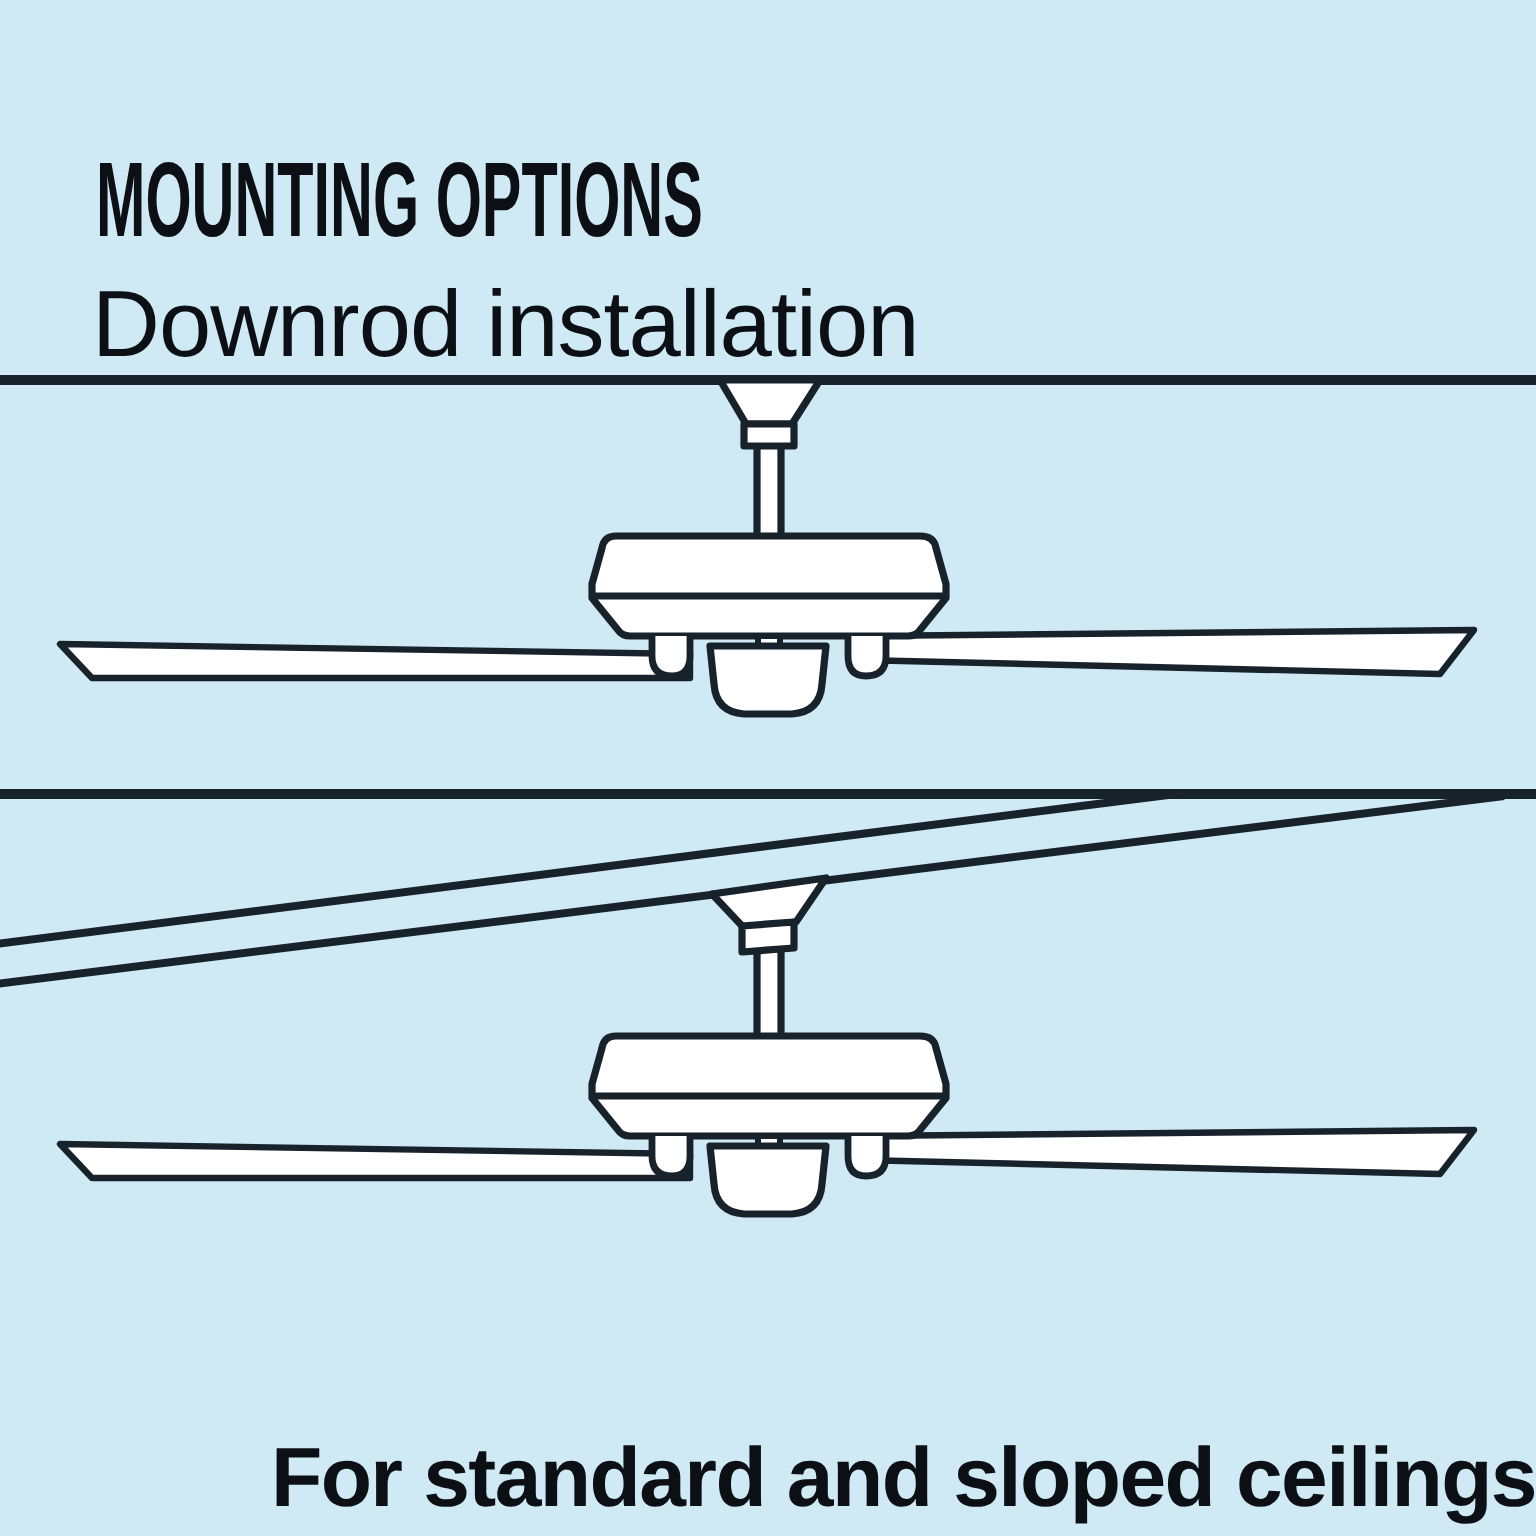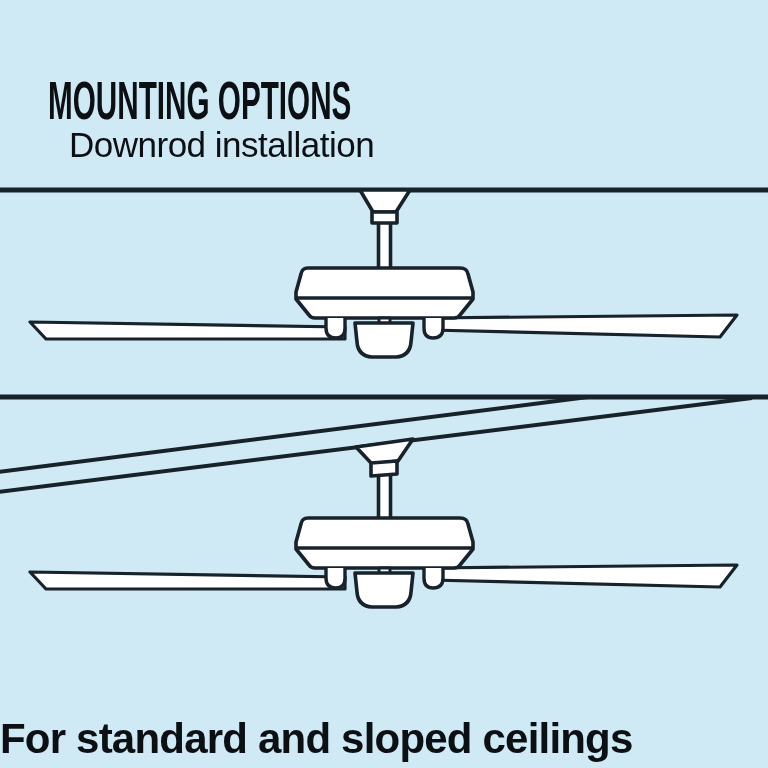--- a/index.html
+++ b/index.html
@@ -25,34 +25,33 @@
     white-space: nowrap;
     letter-spacing: 0;
     transform: scaleX(0.56);
     transform-origin: left top;
     color: var(--text, #0c1014);
   }
   .subtitle {
     position: absolute;
     left: 46px;
     top: 97px;
-    font-size: 35px;
+    font-size: 47px;
     font-weight: 400;
     line-height: 1.1;
     letter-spacing: -0.5px;
     white-space: nowrap;
     color: var(--text, #0c1014);
-    margin-left: 23px;
   }
   .caption {
     position: absolute;
     top: 673px;
     left: 0;
     width: 768px;
-    text-align: left;
+    text-align: right;
     font-size: 42px;
     font-weight: bold;
     letter-spacing: -0.8px;
     white-space: nowrap;
     color: var(--text, #0c1014);
   }
   svg.diagram {
     position: absolute;
     left: 0;
     display: block;

